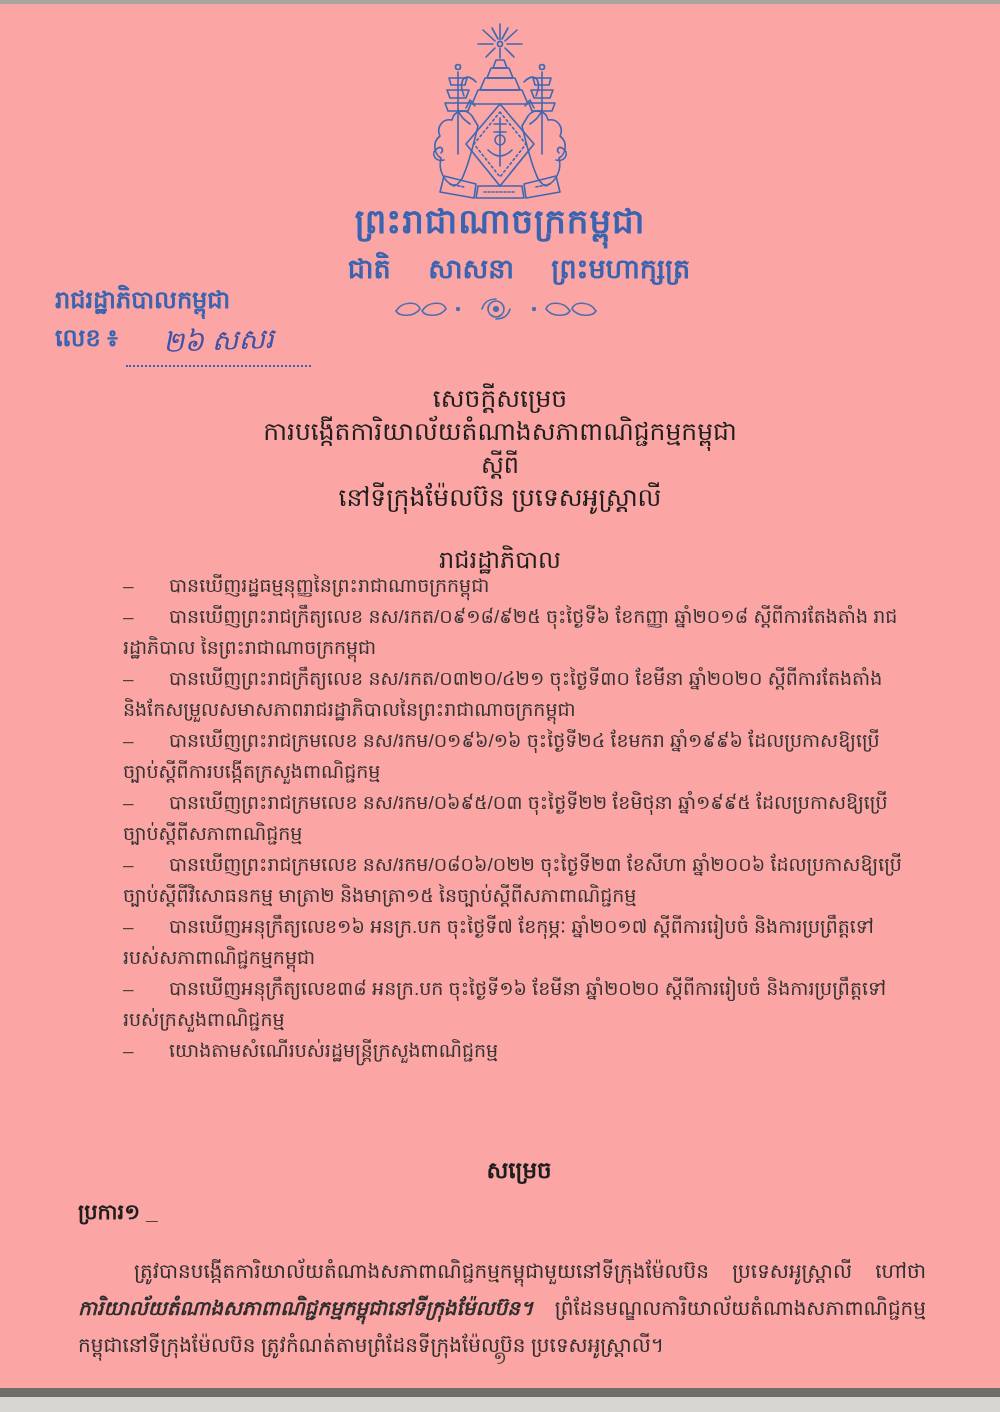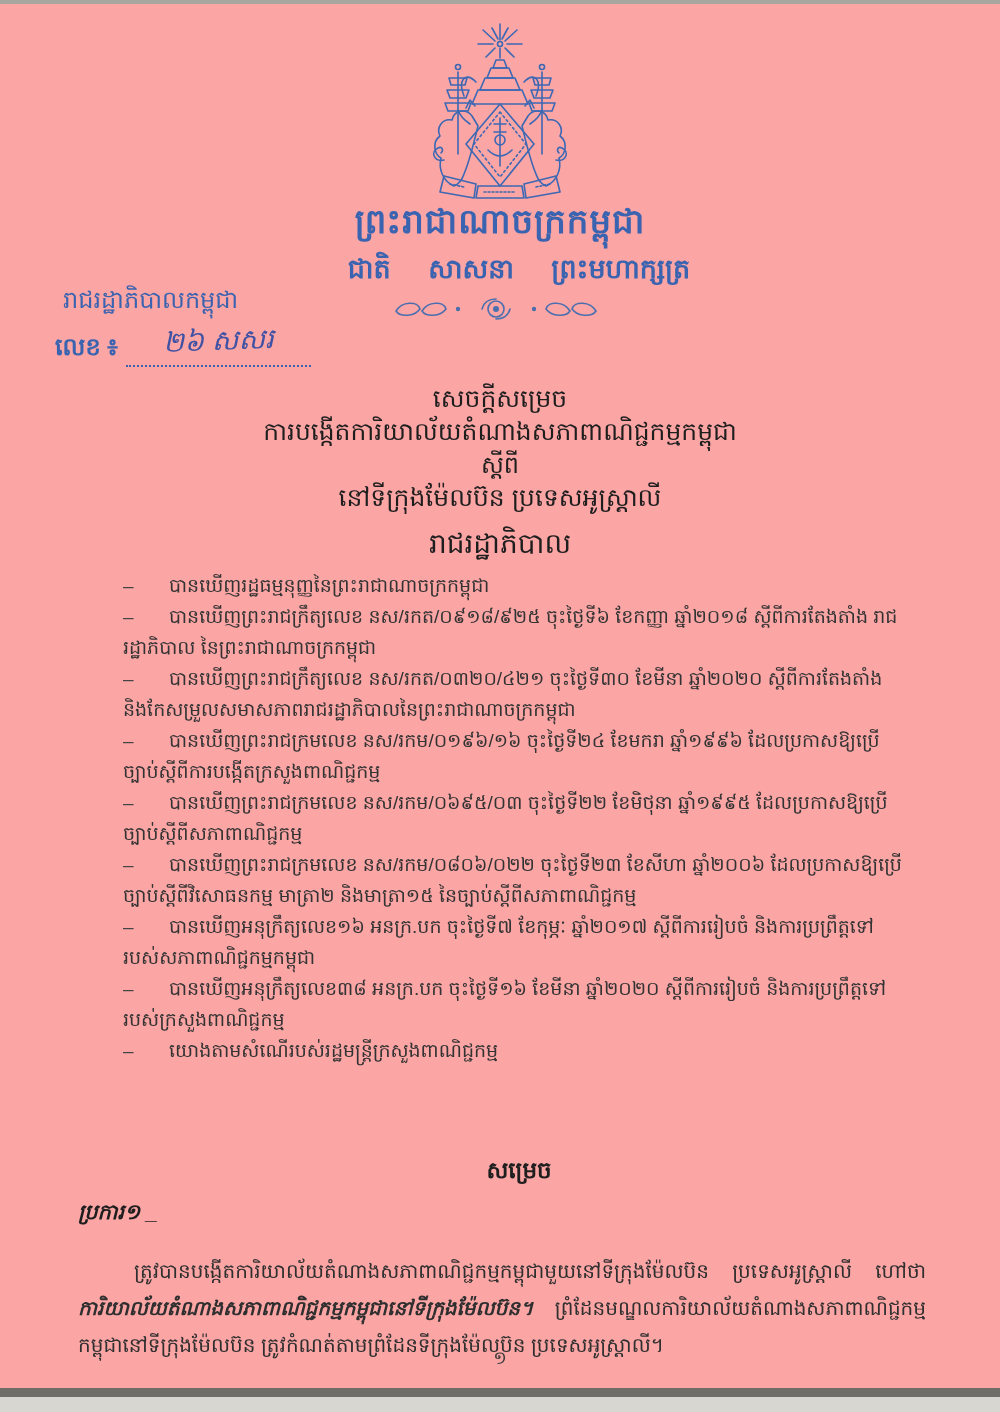--- a/index.html
+++ b/index.html
@@ -18,48 +18,48 @@
     position:absolute;top:200px;left:0;width:1000px;text-align:center;
     font-size:34px;font-weight:bold;color:#3a63b0;letter-spacing:1px;
   }
   .motto{
     position:absolute;top:252px;left:0;width:1000px;text-align:center;
     font-size:27px;font-weight:bold;color:#3a63b0;word-spacing:30px;padding-left:19px;
   }
   .ornament{position:absolute;top:296px;left:390px;width:220px;height:26px;}
 
   .issuer-block{position:absolute;left:55px;top:284px;width:330px;}
-  .issuer{font-size:24px;font-weight:normal;color:#3a63b0;line-height:32px;margin-left:8px;}
-  .number-row{margin-top:7px;font-size:24px;font-weight:bold;color:#3a63b0;display:flex;align-items:flex-end;}
+  .issuer{font-size:24px;font-weight:bold;color:#3a63b0;line-height:32px;}
+  .number-row{margin-top:7px;font-size:24px;font-weight:bold;color:#3a63b0;display:flex;}
   .number-line{
     display:inline-block;min-width:185px;margin-left:8px;
     border-bottom:2px dotted #3b62ad;text-align:center;
   }
   .number-hand{
     display:inline-block;transform:rotate(-2deg);
     font-style:italic;font-weight:normal;font-size:28px;color:#4052a4;
     padding:0 6px 1px 6px;
   }
 
   .title-block{position:absolute;top:382px;left:0;width:1000px;text-align:center;color:#1e1e1e;}
   .title-line{font-weight:normal;font-size:25px;line-height:33px;}
   .title-line.l2{font-size:24px;}
-  .title-line.l5{margin-top:13px;font-size:28px;}
+  .title-line.l5{margin-top:29px;font-size:24px;}
 
   .citation-list{position:absolute;top:570px;left:123px;width:784px;}
   .citation-item{font-size:19px;line-height:31px;color:#333;}
   .citation-marker{display:inline-block;width:46px;color:#444;}
 
   .decide-heading{
     position:absolute;top:1156px;left:0;width:1000px;text-align:center;
     font-size:23px;font-weight:bold;color:#1e1e1e;padding-left:19px;
   }
   .article-label{
     position:absolute;top:1198px;left:78px;
-    font-size:21px;font-weight:bold;color:#1e1e1e;font-style:italic;
+    font-size:21px;font-weight:bold;color:#1e1e1e;
   }
   .article-body{
     position:absolute;top:1233px;left:78px;width:848px;
     font-size:20px;line-height:37px;color:#2f2f2f;text-indent:56px;text-align:justify;
   }
   .article-body .bold-part{font-weight:bold;font-style:italic;}
 
   .page-number{
     position:absolute;top:1346px;left:0;width:1000px;text-align:center;
     font-size:18px;color:#3a3a3a;

